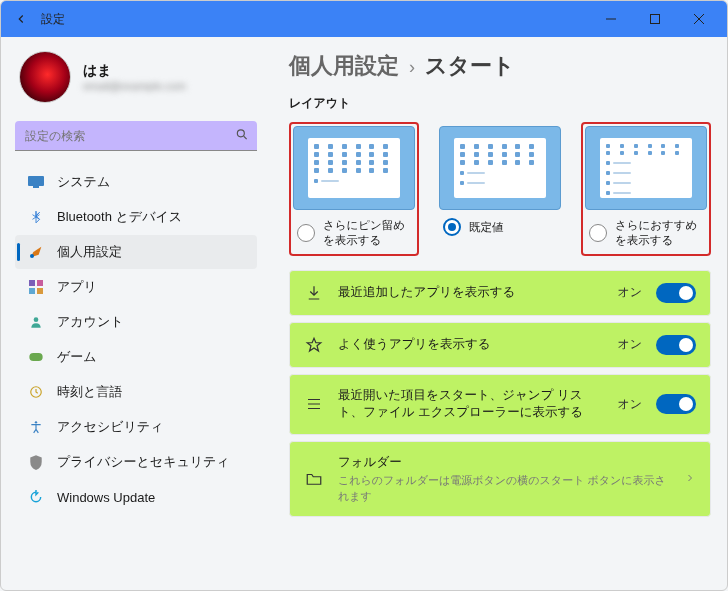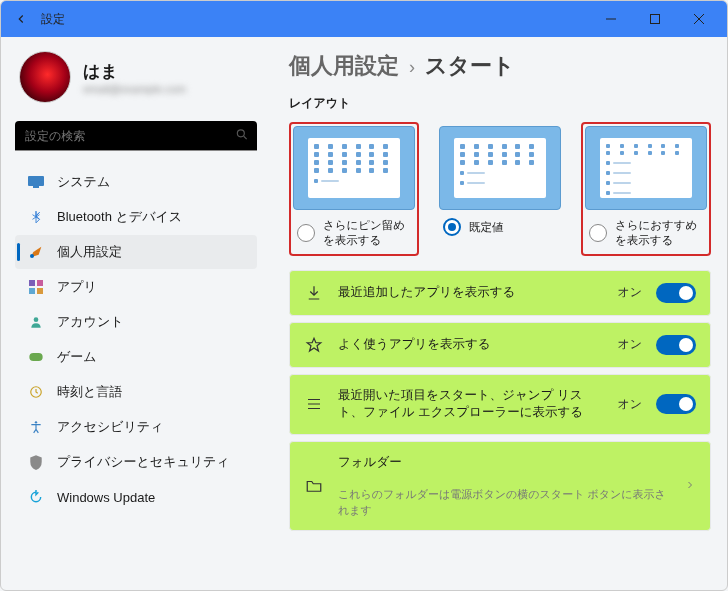--- a/index.html
+++ b/index.html
@@ -36,34 +36,34 @@
   .sidebar { width: 270px; padding: 6px 14px 14px 14px; display: flex; flex-direction: column; }
   .user {
     display: flex; align-items: center; gap: 12px;
     padding: 8px 4px 18px 4px;
   }
   .avatar {
     width: 52px; height: 52px; border-radius: 50%;
     background: radial-gradient(circle at 55% 45%, #ff2a2a 0%, #a40017 45%, #000 100%);
     border: 1px solid #ccc;
   }
-  .username { font-weight: 600; font-size: 17px; }
+  .username { font-weight: 600; font-size: 14px; }
   .useremail { color: #8a8a8a; font-size: 11px; filter: blur(3px); }
 
   .search {
     position: relative;
     margin-bottom: 14px;
   }
   .search input {
     width: 100%;
     height: 30px;
     padding: 0 30px 0 10px;
     border: 0;
     border-bottom: 1.5px solid #888;
-    background: #000000;
+    background: #c4b5fd;
     font-size: 12px;
     color: #666;
     border-radius: 4px 4px 0 0;
   }
   .search .icon {
     position: absolute; right: 8px; top: 50%; transform: translateY(-50%);
     color: #555;
     pointer-events: none;
   }
 
@@ -134,21 +134,21 @@
   .setting-row {
     display:flex; align-items:center; gap:14px;
     background:#bef264;
     border:1px solid #e6e8ea;
     border-radius:4px;
     padding: 12px 14px;
     margin-bottom: 6px;
   }
   .setting-row .row-icon { width:20px; height:20px; color:#333; display:flex;align-items:center;justify-content:center; }
   .setting-row .row-label { flex:1; font-size:12.5px; line-height:1.4; }
-  .row-sub { font-size:11px; color:#777; margin-top:16px; display:block; }
+  .row-sub { font-size:11px; color:#777; margin-top:2px; display:block; }
   .toggle-text { font-size:12px; color:#333; }
   .toggle {
     width:40px; height:20px; border-radius:10px;
     background:#0067c0; position:relative; cursor:pointer;
   }
   .toggle::after {
     content:""; position:absolute; right:3px; top:3px;
     width:14px; height:14px; border-radius:50%; background:#fff;
   }
   .chev { color:#777; }

